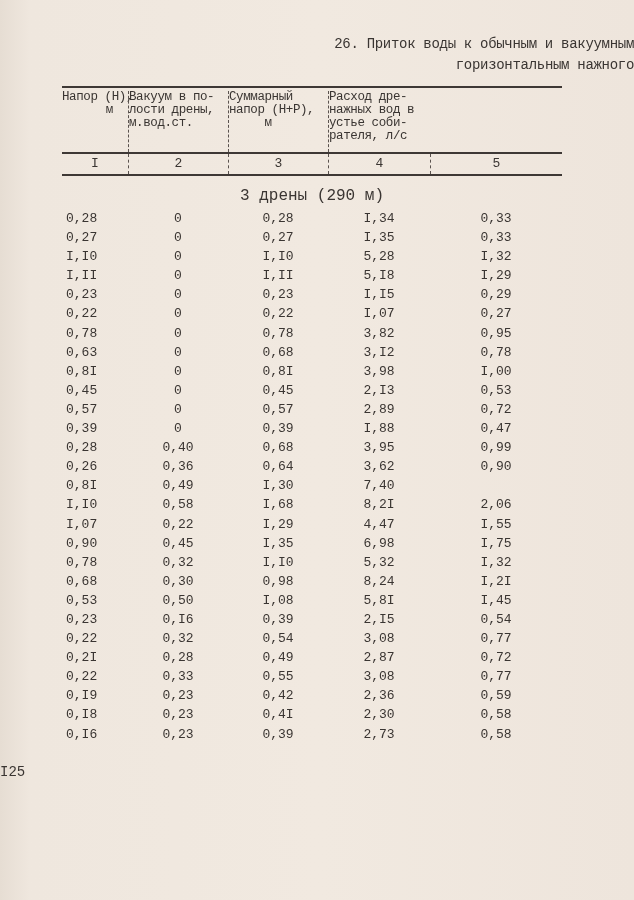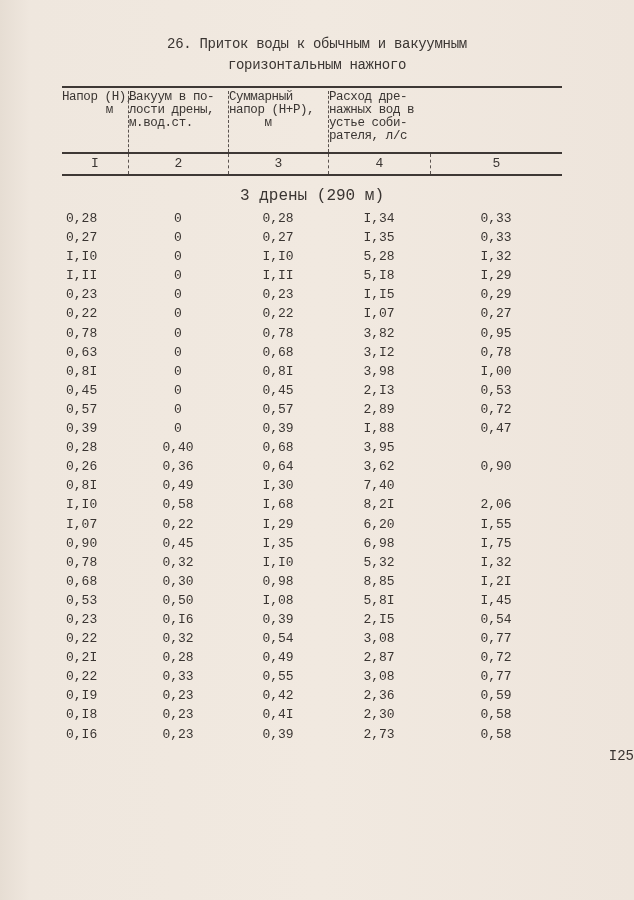--- a/index.html
+++ b/index.html
@@ -11,21 +11,21 @@
     position: relative;
   }
   .page {
     position: absolute; left: 0; top: 0; width: 634px; height: 900px;
     background: linear-gradient(90deg, #e6ddd3 0px, #efe7de 30px, #f1e9e0 320px, #eee5dc 634px);
   }
   .title {
     position: absolute; top: 34px; left: 0; width: 634px;
     text-align: center; font-size: 14px; line-height: 21px; letter-spacing: -0.3px;
   }
-  .title div { white-space: pre; }
+  .title div { white-space: pre; text-align: right; }
   .table {
     position: absolute; left: 62px; top: 86px; width: 500px;
     font-size: 13px;
   }
   .rule-thick { height: 2px; background: #3e3835; }
   .hdr {
     display: grid;
     grid-template-columns: 66px 100px 100px 102px 132px;
     height: 61px; padding-top: 3px;
     line-height: 13px; font-size: 12.5px; letter-spacing: -0.4px;
@@ -44,21 +44,21 @@
   }
   .rows { margin-top: 3px; }
   .row {
     display: grid;
     grid-template-columns: 66px 100px 100px 102px 132px;
     height: 19.1px; line-height: 19px; font-size: 13px;
   }
   .row .c { text-align: center; }
   .row .c:first-child { text-align: left; padding-left: 4px; }
   .footer {
-    position: absolute; top: 748px; left: 0; width: 634px; text-align: right;
+    position: absolute; top: 764px; left: 0; width: 634px; text-align: left;
     font-size: 14px;
   }
 </style>
 </head>
 <body>
 
 <div class="page">
   <div class="title">
     <div>26. Приток воды к обычным и вакуумным</div>
     <div>горизонтальным нажного</div>
@@ -173,20 +173,21 @@
           <div class="c">0</div>
           <div class="c">0,39</div>
           <div class="c">I,88</div>
           <div class="c">0,47</div>
         </div>
         <div class="row">
           <div class="c">0,28</div>
           <div class="c">0,40</div>
           <div class="c">0,68</div>
           <div class="c">3,95</div>
+          <div class="c">0,99</div>
         </div>
         <div class="row">
           <div class="c">0,26</div>
           <div class="c">0,36</div>
           <div class="c">0,64</div>
           <div class="c">3,62</div>
           <div class="c">0,90</div>
         </div>
         <div class="row">
           <div class="c">0,8I</div>
@@ -198,42 +199,42 @@
           <div class="c">I,I0</div>
           <div class="c">0,58</div>
           <div class="c">I,68</div>
           <div class="c">8,2I</div>
           <div class="c">2,06</div>
         </div>
         <div class="row">
           <div class="c">I,07</div>
           <div class="c">0,22</div>
           <div class="c">I,29</div>
-          <div class="c">6,20</div>
+          <div class="c">4,47</div>
           <div class="c">I,55</div>
         </div>
         <div class="row">
           <div class="c">0,90</div>
           <div class="c">0,45</div>
           <div class="c">I,35</div>
           <div class="c">6,98</div>
           <div class="c">I,75</div>
         </div>
         <div class="row">
           <div class="c">0,78</div>
           <div class="c">0,32</div>
           <div class="c">I,I0</div>
           <div class="c">5,32</div>
           <div class="c">I,32</div>
         </div>
         <div class="row">
           <div class="c">0,68</div>
           <div class="c">0,30</div>
           <div class="c">0,98</div>
-          <div class="c">8,85</div>
+          <div class="c">8,24</div>
           <div class="c">I,2I</div>
         </div>
         <div class="row">
           <div class="c">0,53</div>
           <div class="c">0,50</div>
           <div class="c">I,08</div>
           <div class="c">5,8I</div>
           <div class="c">I,45</div>
         </div>
         <div class="row">

